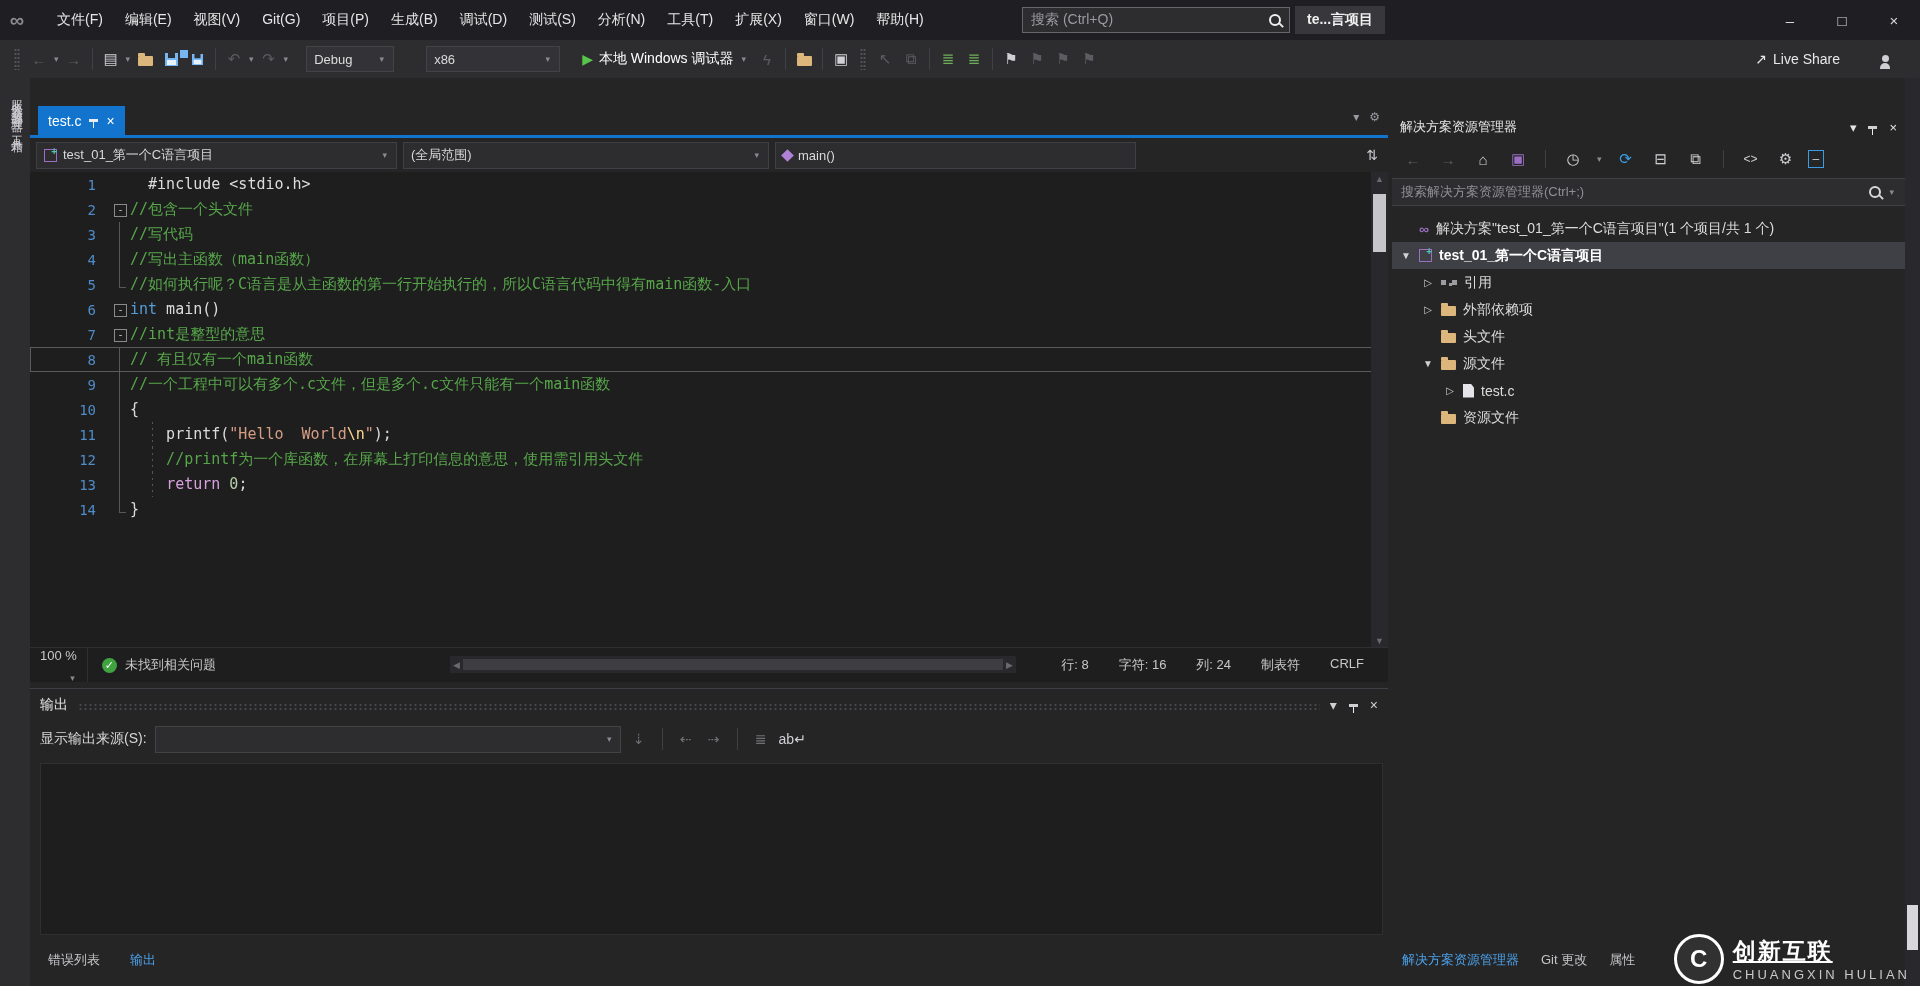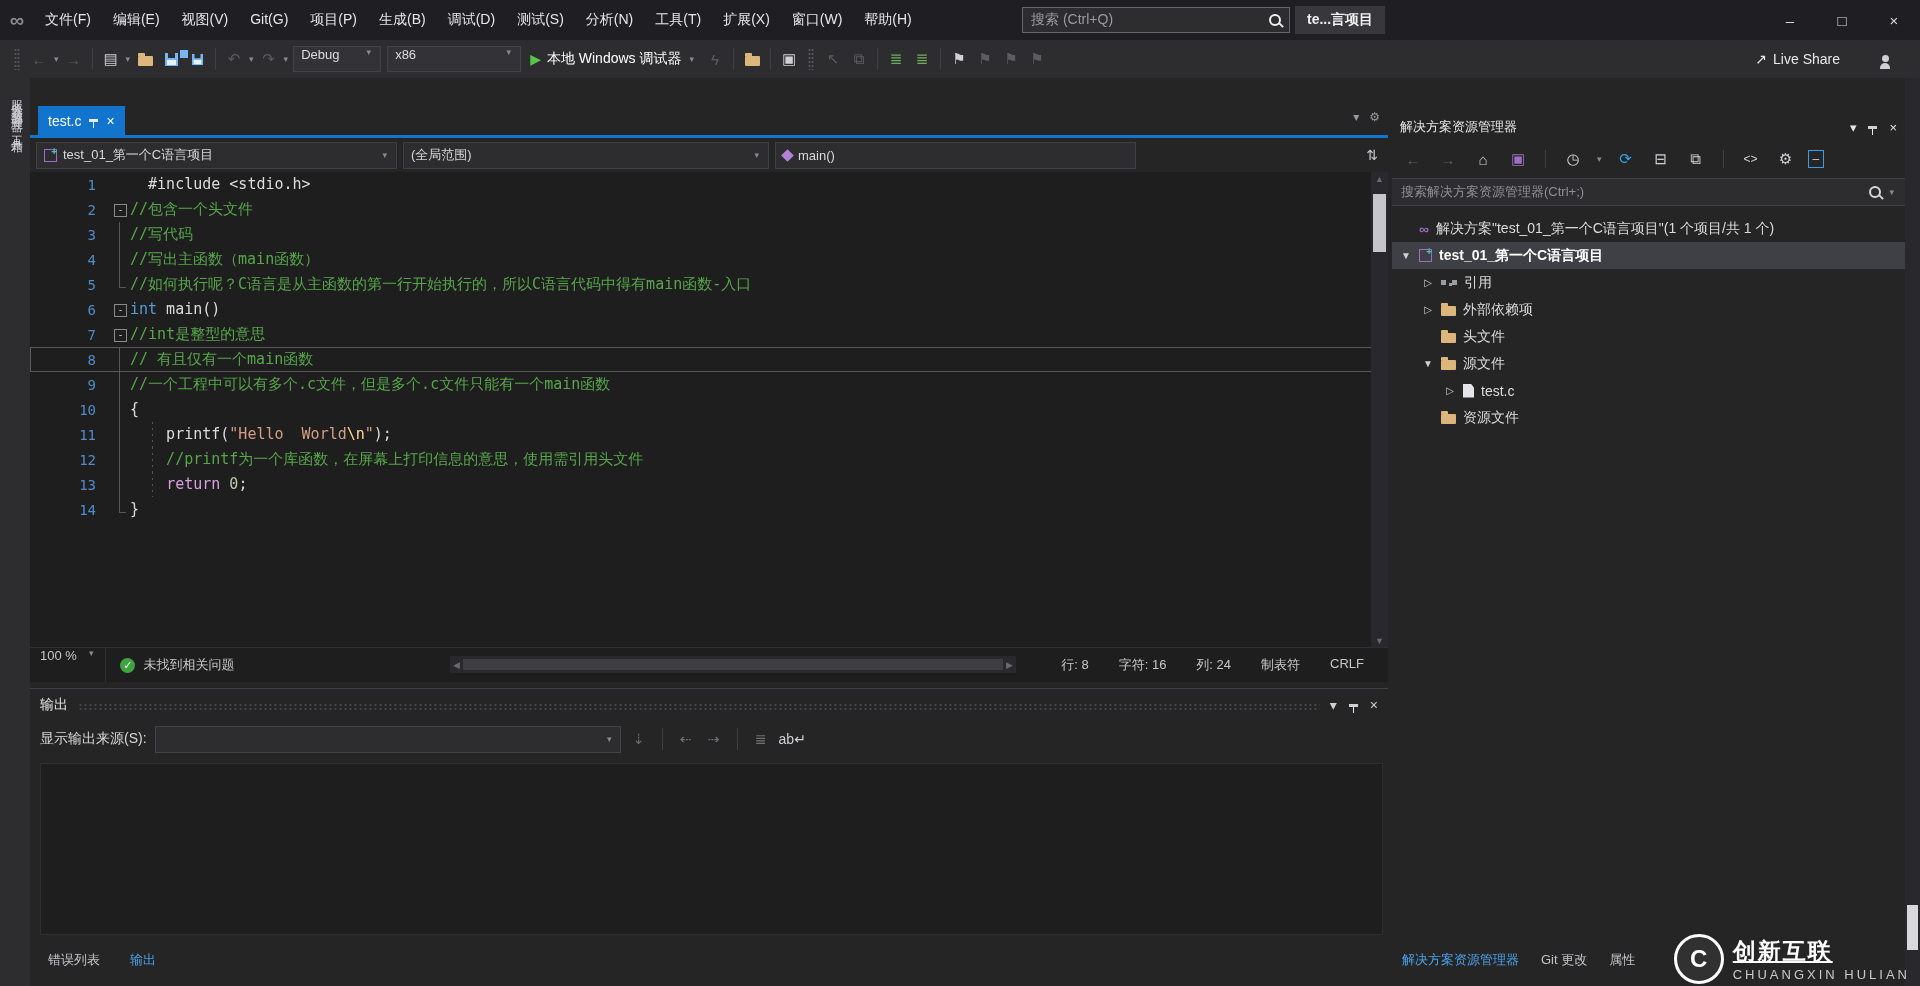--- a/index.html
+++ b/index.html
@@ -2,39 +2,39 @@
 <html><head>
 <meta charset="utf-8">
 <style>
   html,body{margin:0;padding:0;background:#111;}
   .root{position:relative;width:1920px;height:986px;background:#252526;overflow:hidden;
         font-family:"Liberation Sans",sans-serif;font-size:13px;color:#cccccc;-webkit-user-select:none;}
 
   
   .titlebar{position:absolute;left:0;top:0;right:0;height:40px;background:#1f1f23;display:flex;align-items:center;}
   .vs-logo{width:34px;text-align:center;font-size:20px;color:#8a8a90;font-weight:bold;}
-  .menubar{display:flex;list-style:none;margin:0;padding:0;}
+  .menubar{display:flex;list-style:none;margin:12px;padding:0;}
   .menubar li{padding:10px 11px;color:#e6e6e6;font-size:14px;cursor:default;}
   .qsearch{position:absolute;left:1022px;top:7px;width:250px;height:24px;background:#2d2d30;
            border:1px solid #66666c;display:flex;align-items:center;padding:0 8px;color:#9a9a9f;font-size:14px;}
   .qsearch .mag{margin-left:auto;color:#f0f0f0;}
   .win-title{position:absolute;left:1295px;top:6px;height:28px;background:#38383c;color:#f0f0f0;
              display:flex;align-items:center;padding:0 12px;font-size:14px;font-weight:bold;}
   .win-controls{position:absolute;right:0;top:0;height:40px;display:flex;}
   .win-controls span{width:52px;height:40px;display:flex;align-items:center;justify-content:center;color:#d8d8d8;font-size:15px;}
 
   
   .toolbar{position:absolute;left:0;top:40px;right:0;height:38px;background:#2d2d30;display:flex;align-items:center;padding-left:8px;}
   .grip{width:6px;height:22px;margin:0 6px;background:radial-gradient(circle,#55555a 1px,transparent 1.2px);background-size:3px 4px;}
   .tb-sep{width:1px;height:22px;background:#3f3f46;margin:0 5px;}
   .tb-btn{display:flex;align-items:center;justify-content:center;min-width:22px;height:26px;padding:0 2px;font-size:15px;color:#d0d0d4;}
   .tb-btn.dis{color:#5c5c62;}
   .tb-caret{font-size:9px;color:#8a8a90;padding:0 2px;}
-  .combo{height:24px;background:#333337;border:1px solid #434346;display:flex;
-         padding:0 7px;color:#dcdcdc;margin:0 3px;font-size:13px;}
+  .combo{height:24px;background:#333337;border:1px solid #434346;display:flex;align-items:center;
+         padding:0 7px;color:#dcdcdc;margin:0 16px;font-size:13px;}
   .combo .tb-caret{margin-left:auto;}
   .run-group{display:flex;align-items:center;gap:6px;padding:0 6px;color:#ffffff;font-size:14px;}
   .play{color:#57c64a;font-size:14px;}
   .folder-ic{position:relative;width:15px;height:10px;background:#dcb67a;border-radius:1px;margin-top:3px;display:inline-block;}
   .folder-ic::before{content:"";position:absolute;top:-3px;left:0;width:7px;height:3px;background:#dcb67a;border-radius:1px 1px 0 0;}
   .floppy{position:relative;width:13px;height:13px;background:#75b6f3;display:inline-block;}
   .floppy::before{content:"";position:absolute;top:0;left:3px;width:7px;height:5px;background:#2d2d30;}
   .floppy::after{content:"";position:absolute;bottom:1px;left:2px;width:9px;height:5px;background:#e8f2fd;}
   .saveall{position:relative;}
   .saveall .floppy{transform:scale(.85);}
@@ -82,21 +82,21 @@
       background:repeating-linear-gradient(180deg,#555 0 2px,transparent 2px 6px);}
   .c-cm{color:#57a64a}.c-kw{color:#569cd6}.c-ctrl{color:#d8a0df}.c-str{color:#d69d85}
   .c-esc{color:#ffd68f}.c-pl{color:#dcdcdc}.c-num{color:#b5cea8}
 
   .vscroll{position:absolute;right:0;top:94px;bottom:34px;width:17px;background:#29292d;}
   .vscroll .arr{position:absolute;left:0;width:100%;text-align:center;color:#6a6a6e;font-size:9px;}
   .vthumb{position:absolute;left:2px;right:2px;top:22px;height:58px;background:#c6c6ca;}
 
   .edstatus{position:absolute;left:0;right:0;bottom:0;height:34px;background:#1e1e1e;border-top:1px solid #2e2e33;
             display:flex;align-items:center;font-size:13px;color:#c8c8c8;}
-  .zoombox{display:flex;align-items:flex-start;gap:10px;padding:0 10px;height:100%;border-right:1px solid #2e2e33;}
+  .zoombox{display:flex;align-items:flex-end;gap:10px;padding:0 10px;height:100%;border-right:1px solid #2e2e33;flex-direction:column;}
   .okcheck{width:15px;height:15px;border-radius:50%;background:#3fa33f;color:#fff;font-size:11px;display:flex;align-items:center;justify-content:center;margin:0 8px 0 14px;}
   .hscroll{position:absolute;left:420px;width:560px;top:8px;height:17px;background:#29292d;display:flex;align-items:center;justify-content:space-between;padding:0 3px;color:#6a6a6e;font-size:9px;}
   .hthumb{height:11px;flex:1;margin:0 3px;background:#3e3e42;}
   .edinfo{margin-left:auto;display:flex;gap:30px;padding-right:24px;}
 
   
   .output{position:absolute;left:30px;top:688px;width:1358px;height:254px;background:#252526;border-top:1px solid #3f3f46;}
   .out-head{height:32px;display:flex;align-items:center;padding:0 10px;gap:10px;color:#e4e4e4;font-size:14px;}
   .out-grip{flex:1;height:8px;margin-top:4px;background:radial-gradient(circle,#48484e 1px,transparent 1.2px);background-size:5px 4px;}
   .out-icons{display:flex;gap:12px;align-items:center;color:#cfcfd4;}

